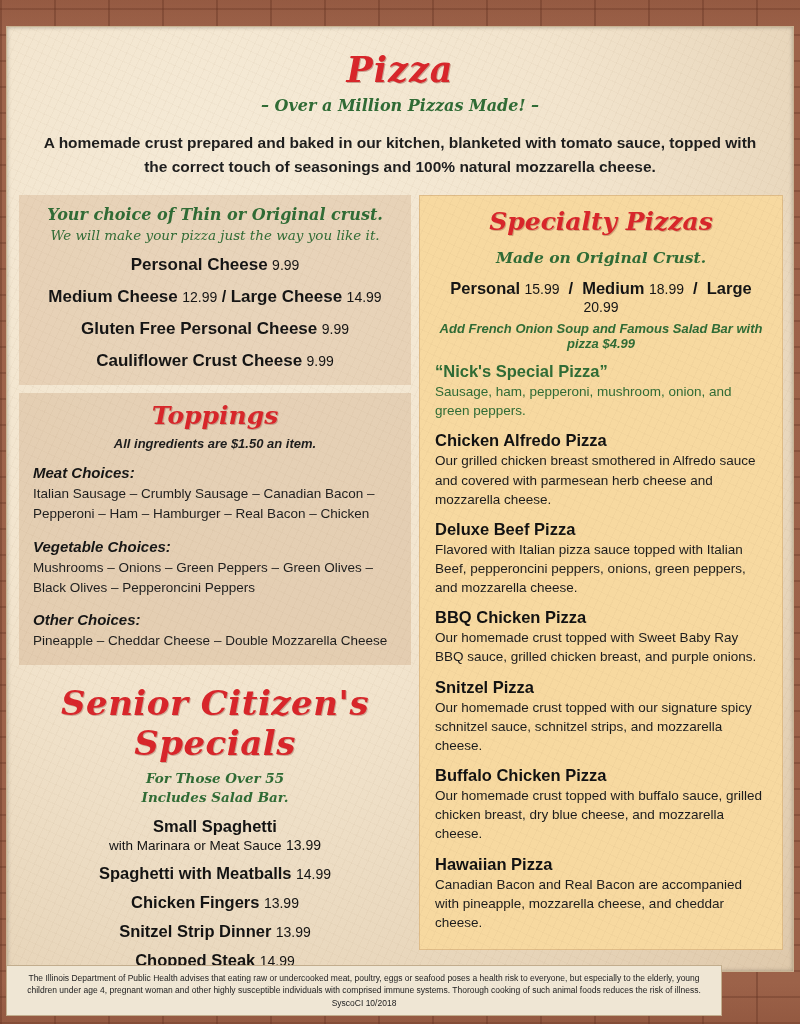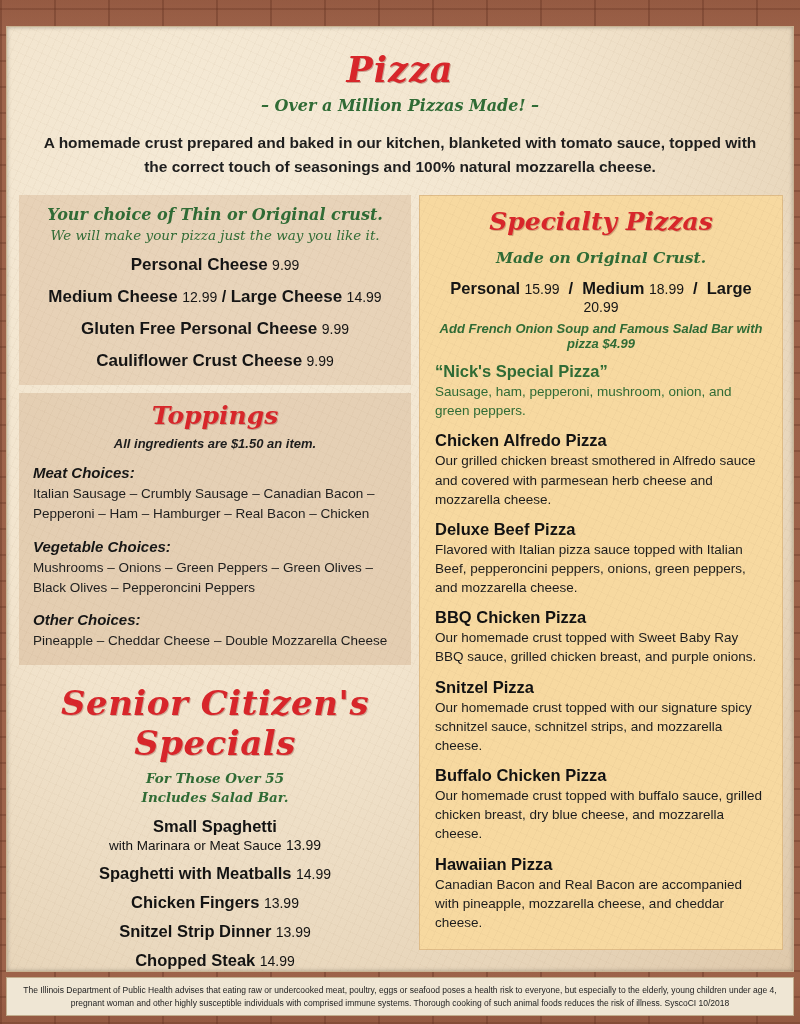--- a/index.html
+++ b/index.html
@@ -272,21 +272,21 @@
     font-size: 30px;
     color: #d8252a;
     text-shadow: 1px 1px 0 rgba(120,30,20,0.3);
     margin-top: 16px;
   }
 
   .disclaimer {
     position: absolute;
     left: 6px;
     bottom: 8px;
-    width: 788px;
+    width: 716px;
     box-sizing: border-box;
     background: #efe6d4;
     border: 1px solid #c2ad8d;
     padding: 6px 12px;
     font-size: 8.5px;
     line-height: 1.45;
     color: #222;
     text-align: center;
   }
 </style>

